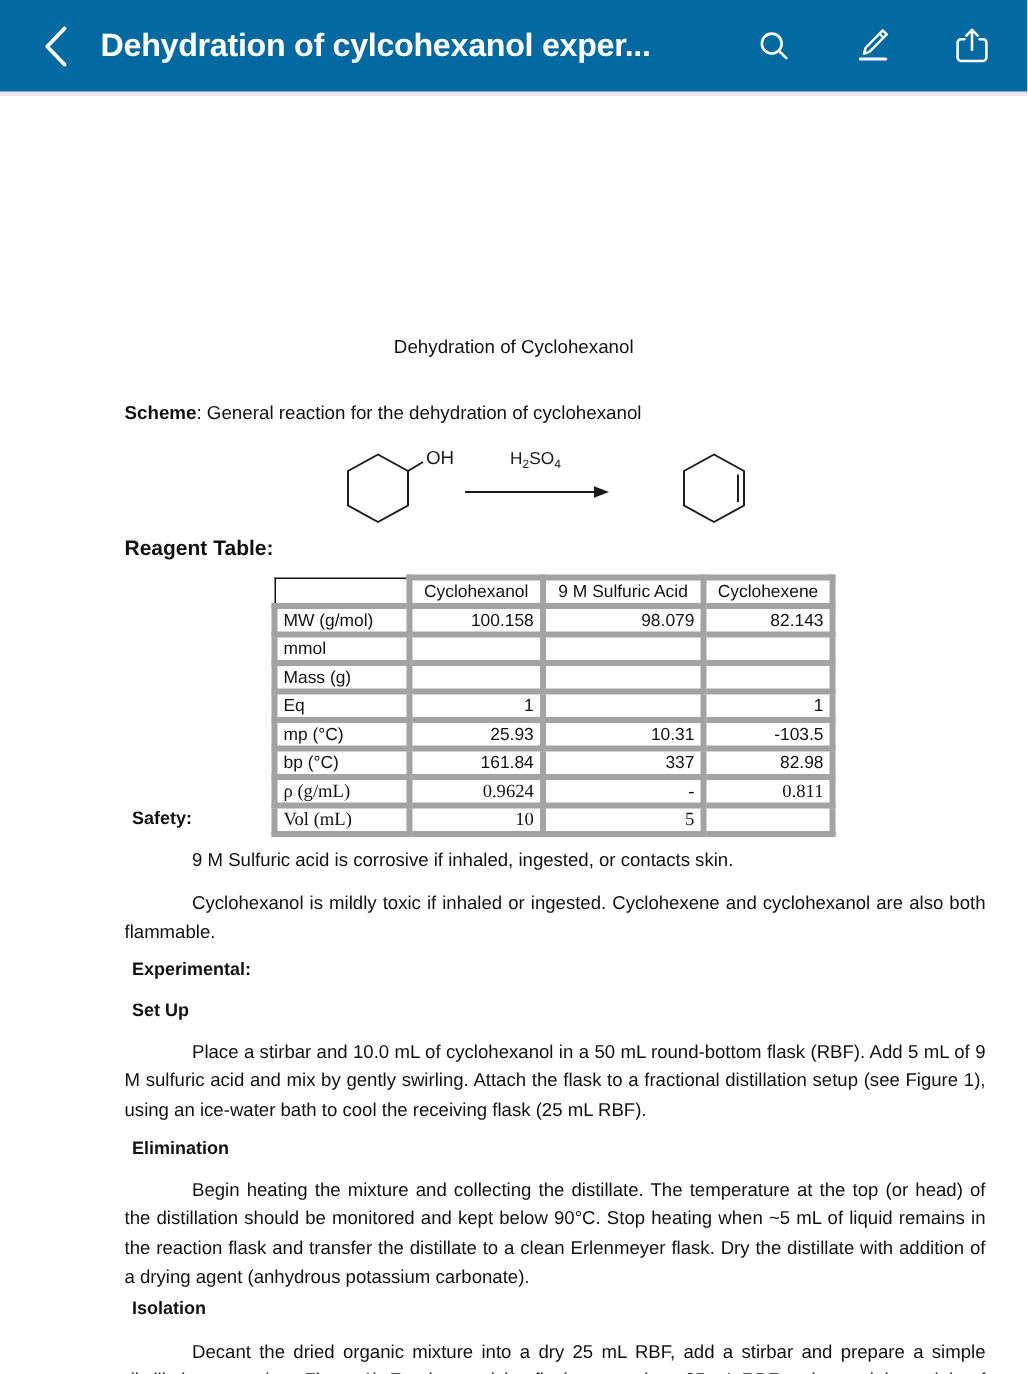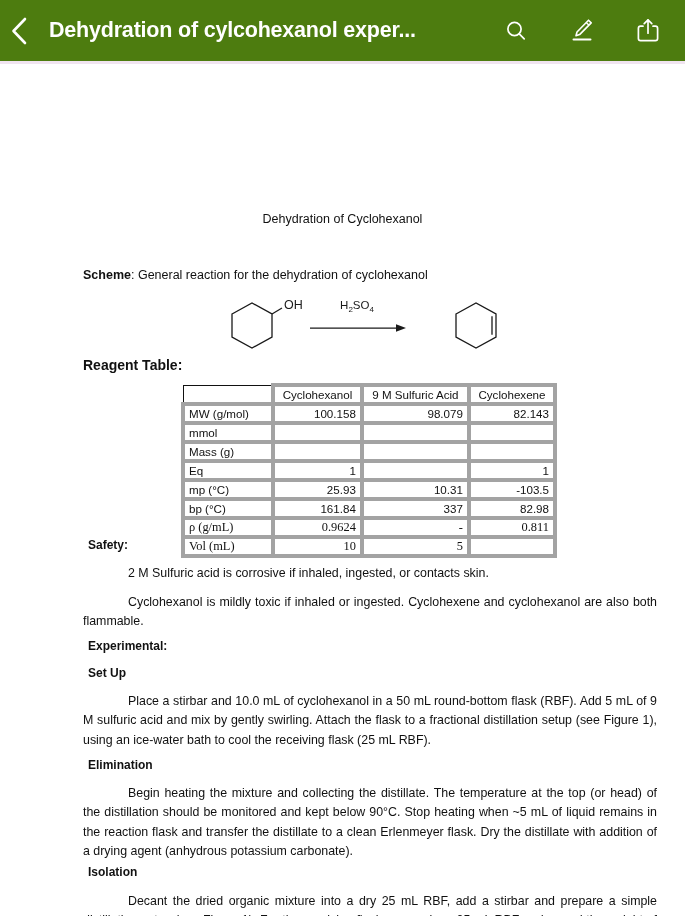--- a/index.html
+++ b/index.html
@@ -9,24 +9,24 @@
     background: #ffffff;
     font-family: "Liberation Sans", sans-serif;
     overflow: hidden;
   }
   #app { position: relative; width: 685px; height: 916px; background: #fff; }
 
   
   .appbar {
     position: relative;
     height: 61px;
-    background: #4d7c0f;
+    background: #0369a1;
     display: flex;
     align-items: center;
-    padding: 0 14px 0 2px;
+    padding: 0 14px 0 20px;
   }
   .appbar-underline {
     height: 3px;
     background: #f0e4f0;
     width: 100%;
   }
   .back-btn {
     width: 34px; height: 40px;
     display: flex; align-items: center; justify-content: center;
     flex: 0 0 auto;
@@ -60,21 +60,21 @@
     position: relative;
     width: 685px;
     height: 852px;
     background: #ffffff;
     padding: 0;
   }
   .doc-heading {
     text-align: center;
     font-size: 12.5px;
     color: #111;
-    margin: 0;
+    margin: 12px;
     position: absolute;
     top: 148px;
     left: 0; right: 0;
   }
   .scheme-line {
     position: absolute;
     top: 204px;
     left: 83px;
     font-size: 12.5px;
     color: #111;
@@ -289,21 +289,21 @@
         <tr class="serif">
           <td class="rowlabel">Vol (mL)</td>
           <td class="val">10</td>
           <td class="val">5</td>
           <td class="val"></td>
         </tr>
       </tbody>
     </table>
 
     <div class="sec-head" id="safety-head">Safety:</div>
-    <div class="para tight" id="safety-p1">2 M Sulfuric acid is corrosive if inhaled, ingested, or contacts skin.</div>
+    <div class="para tight" id="safety-p1">9 M Sulfuric acid is corrosive if inhaled, ingested, or contacts skin.</div>
     <div class="para" id="safety-p2">Cyclohexanol is mildly toxic if inhaled or ingested.  Cyclohexene and cyclohexanol are also both flammable.</div>
 
     <div class="sec-head" id="experimental-head">Experimental:</div>
 
     <div class="sec-head" id="setup-head">Set Up</div>
     <div class="para" id="setup-p">Place a stirbar and 10.0 mL of cyclohexanol in a 50 mL round-bottom flask (RBF).  Add 5 mL of 9 M sulfuric acid and mix by gently swirling.  Attach the flask to a fractional distillation setup (see Figure 1), using an ice-water bath to cool the receiving flask (25 mL RBF).</div>
 
     <div class="sec-head" id="elim-head">Elimination</div>
     <div class="para" id="elim-p">Begin heating the mixture and collecting the distillate.  The temperature at the top (or head) of the distillation should be monitored and kept below 90°C.  Stop heating when ~5 mL of liquid remains in the reaction flask and transfer the distillate to a clean Erlenmeyer flask.  Dry the distillate with addition of a drying agent (anhydrous potassium carbonate).</div>
 

